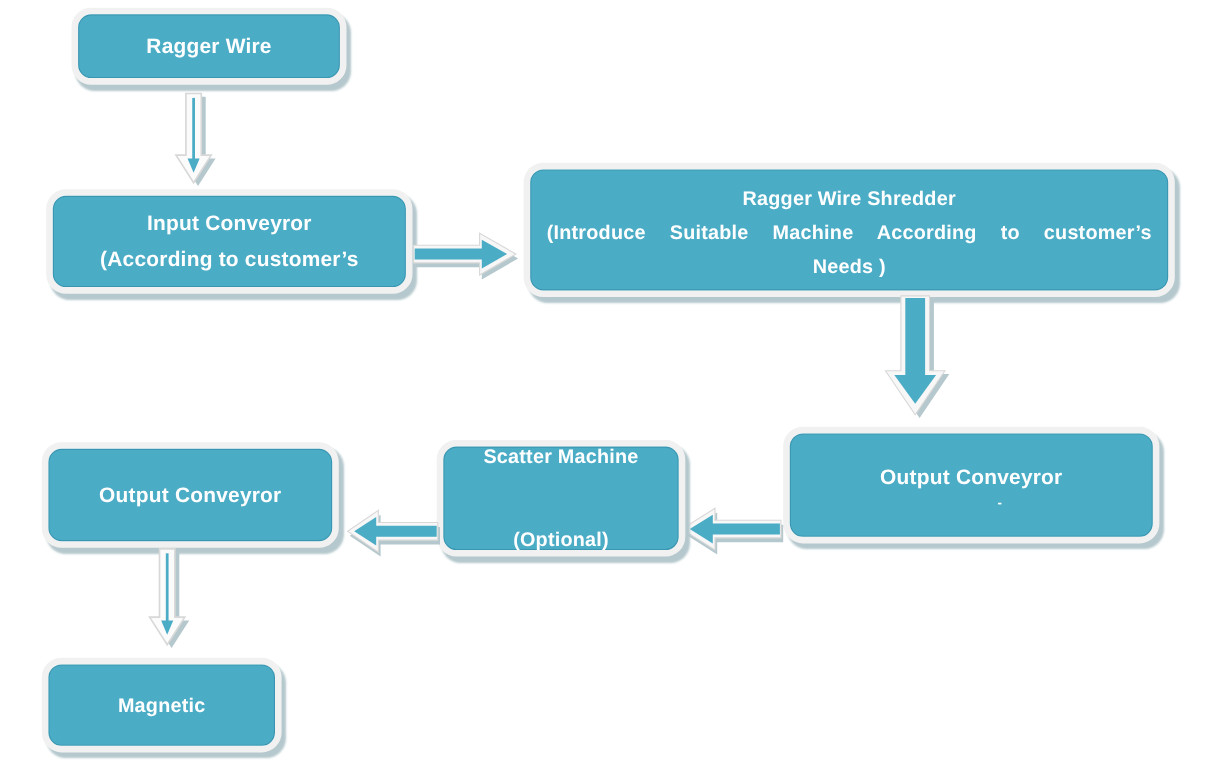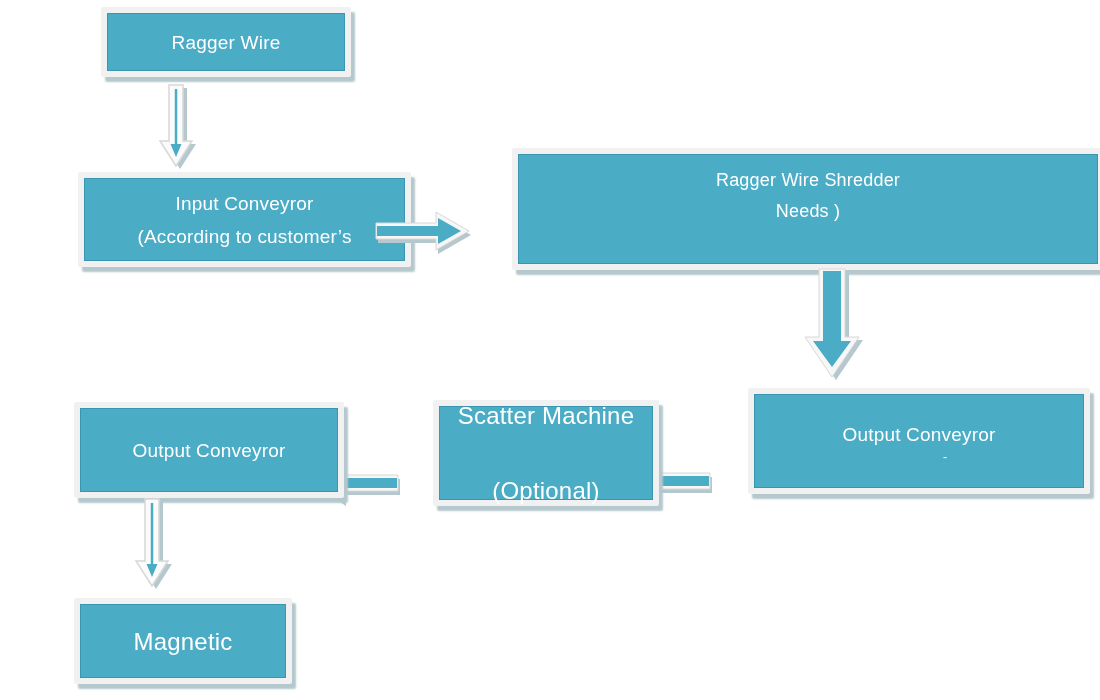--- a/index.html
+++ b/index.html
@@ -9,44 +9,43 @@
     height: 700px;
     background: #ffffff;
     font-family: "Liberation Sans", sans-serif;
     overflow: hidden;
   }
   .node {
     position: absolute;
     box-sizing: border-box;
     background: var(--box-fill, #4BACC6);
     border: 6px solid var(--box-border, #F1F1F1);
-    border-radius: 2px;
+    border-radius: 18px;
     box-shadow: 4px 5px 2px var(--shadow, #AFC4CA),
                 inset 0 0 0 1px rgba(30,110,135,0.35);
     color: var(--text, #ffffff);
-    font-weight: normal;
+    font-weight: bold;
     font-size: 19px;
     display: flex;
     flex-direction: column;
     justify-content: center;
     text-align: center;
     letter-spacing: 0.2px;
-    margin-left: 36px;
   }
   .node .line { line-height: 33px; white-space: nowrap; }
   .node.big {
     justify-content: flex-start;
     padding: 11px 15px 12px 15px;
     font-size: 18px;
   }
   .node.big .line { line-height: 31px; white-space: normal; }
   .node.big .line.center { text-align: center; }
   .node.big .line.justify { text-align: justify; text-align-last: justify; }
   .node.big .line.left    { text-align: center; }
-  .node.small { font-size: 24px; gap: 42px; }
+  .node.small { font-size: 18px; gap: 42px; }
   .node .line.tiny {
     font-size: 12px;
     line-height: 13px;
     transform: translateX(26px);
     white-space: nowrap;
   }
   .arrow { position: absolute; overflow: visible; }
 </style>
 </head>
 <body>
@@ -70,20 +69,21 @@
   </div>
 
   <svg class="arrow" style="left:374px; top:208px" width="98" height="48" viewBox="0 0 98 48">
     <path d="M2,15 L62,15 L62,4 L95,23 L62,42 L62,31 L2,31 Z" fill="var(--shadow)" transform="translate(2,4)"></path>
     <path d="M2,15 L62,15 L62,4 L95,23 L62,42 L62,31 L2,31 Z" fill="var(--arrow-outline)" stroke="var(--arrow-outline-stroke)" stroke-width="1"></path>
     <path d="M3,18 L64,18 L64,10 L87,23 L64,36 L64,28 L3,28 Z" fill="var(--arrow-fill)"></path>
   </svg>
 
   <div class="node big" style="left:476px; top:148px; width:592px; height:122px">
     <div class="line center">Ragger Wire Shredder</div>
+    <div class="line justify">(Introduce Suitable Machine According to customer’s</div>
     <div class="line left">Needs )</div>
   </div>
 
   <svg class="arrow" style="left:798px; top:268px" width="68" height="114" viewBox="0 0 68 114">
     <path d="M21,1 L21,69 L7,69 L34,109 L61,69 L47,69 L47,1 Z" fill="var(--shadow)" transform="translate(4,3)"></path>
     <path d="M21,1 L21,69 L7,69 L34,109 L61,69 L47,69 L47,1 Z" fill="var(--arrow-outline)" stroke="var(--arrow-outline-stroke)" stroke-width="1"></path>
     <path d="M25,3 L25,73 L15,73 L34,99 L53,73 L43,73 L43,3 Z" fill="var(--arrow-fill)"></path>
   </svg>
 
   <div class="node" style="left:712px; top:388px; width:342px; height:106px">

